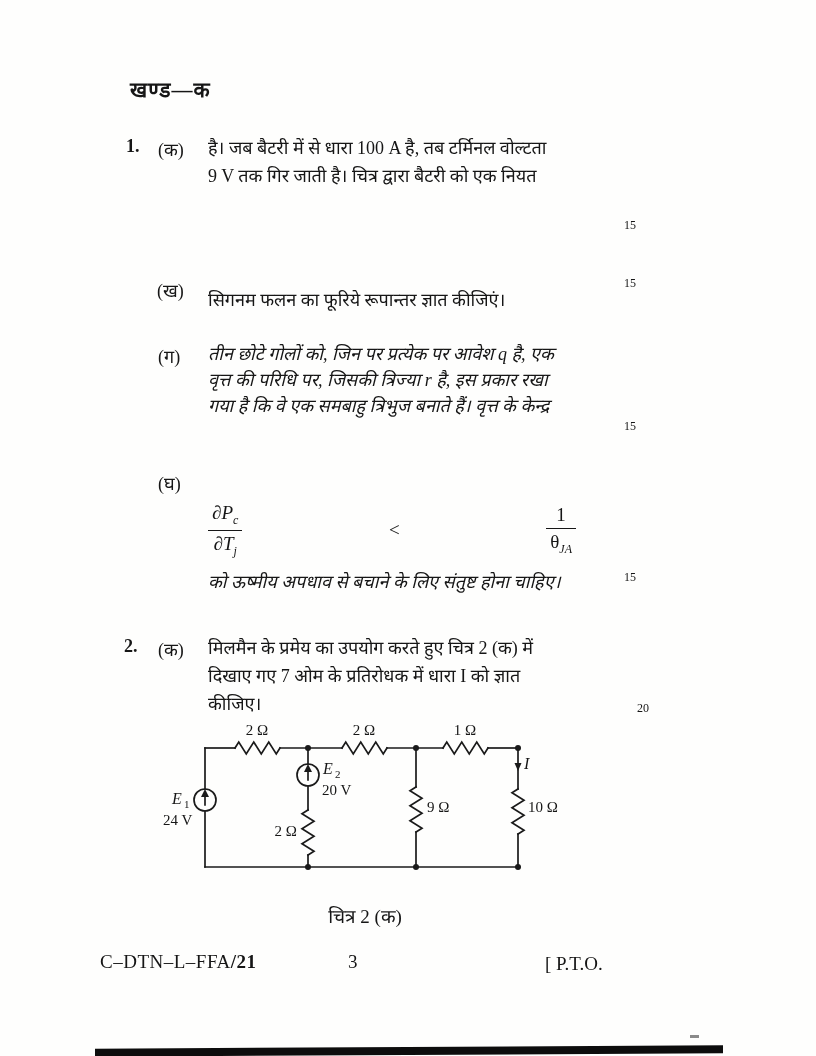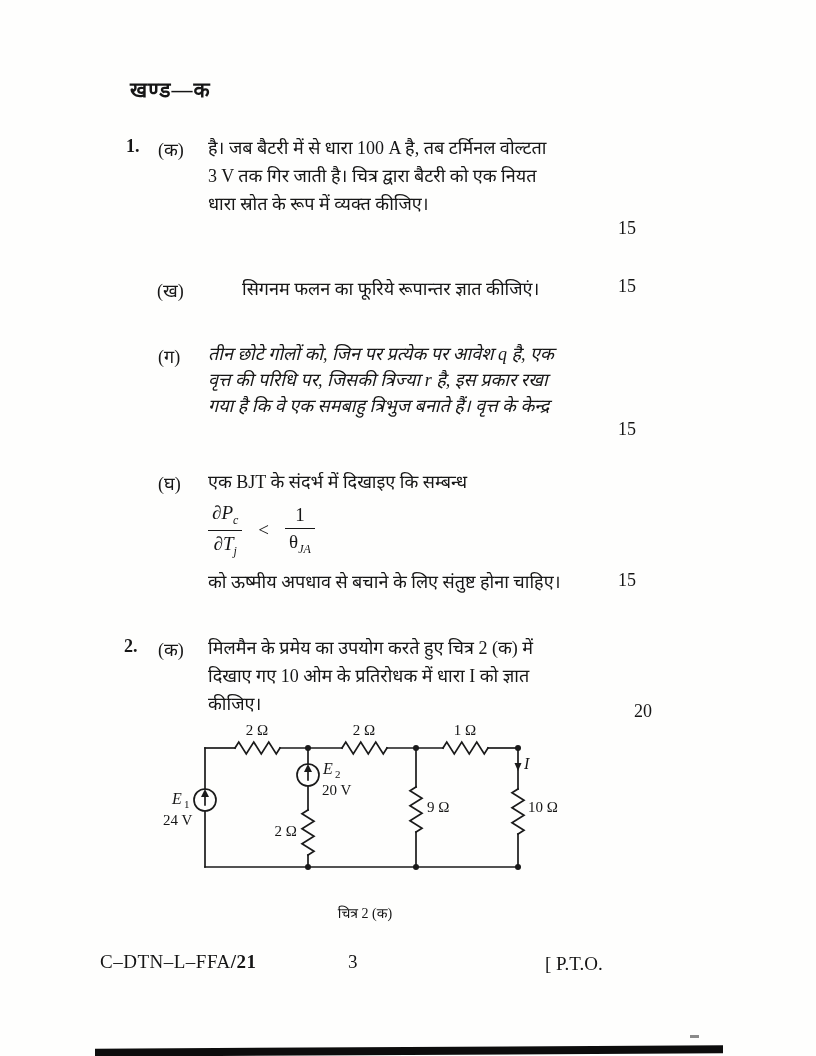--- a/index.html
+++ b/index.html
@@ -15,97 +15,95 @@
   }
   .abs{position:absolute;}
   .heading{
     font-size:21px;font-weight:bold;letter-spacing:1px;
     text-align:left;
   }
   .qnum{font-size:18px;font-weight:bold;}
   .plabel{font-size:18px;}
   .qline{height:28px;line-height:28px;font-size:18px;white-space:nowrap;}
   .qline-tight{height:26px;line-height:26px;font-size:18px;white-space:nowrap;}
-  .marks{font-size:18px;width:50px;text-align:right;}
+  .marks{font-size:12px;width:50px;text-align:right;}
   
-  .formula-row{display:flex;justify-content:flex-start;align-items:center;gap:14px;
+  .formula-row{display:flex;justify-content:space-between;align-items:center;gap:14px;
     font-size:19px;font-style:italic;}
   .frac{display:inline-block;text-align:center;vertical-align:middle;}
   .frac .num{display:block;padding:0 4px 2px 4px;border-bottom:1.6px solid #161616;}
   .frac .den{display:block;padding:2px 4px 0 4px;}
   sub{font-size:12px;}
   .rel{font-style:normal;font-size:19px;padding:0 2px;}
   .theta{font-style:normal;}
   
   .footer-code{font-size:19px;letter-spacing:0.5px;}
   .footer-code b{font-weight:bold;}
   .footer-page{font-size:19px;}
   .footer-pto{font-size:19px;}
   
-  .fig-caption{font-size:14px;text-align:center;}
+  .fig-caption{font-size:19px;text-align:center;}
   
   .scan-bar{background:#0d0d0d;transform:rotate(-0.3deg);}
   .scan-speck{background:#8a8a8a;}
   svg text{font-family:"Liberation Serif","DejaVu Serif",serif;}
 </style>
 </head>
 <body>
 
 <div class="page">
 
   <div class="abs heading" style="left:130px;top:75px;width:480px;">खण्ड—क</div>
 
   <div class="abs qnum" style="left:126px;top:136px;">1.</div>
   <div class="abs plabel" style="left:158px;top:137px;">(क)</div>
   <div class="abs" style="left:208px;top:134px;">
     <div class="qline">है। जब बैटरी में से धारा 100 A है, तब टर्मिनल वोल्टता</div>
-    <div class="qline">3 V तक गिर जाती है। चित्र द्वारा बैटरी को एक नियत</div>
-    <div class="qline">धारा स्रोत के रूप में व्यक्त कीजिए।</div>
+    <div class="qline">9 V तक गिर जाती है। चित्र द्वारा बैटरी को एक नियत</div>
   </div>
   <div class="abs marks" style="left:586px;top:218px;">15</div>
 
   <div class="abs plabel" style="left:157px;top:278px;">(ख)</div>
-  <div class="abs" style="left:208px;top:275px;margin-left:34px;">
+  <div class="abs" style="left:208px;top:286px;">
     <div class="qline">सिगनम फलन का फूरिये रूपान्तर ज्ञात कीजिएं।</div>
   </div>
   <div class="abs marks" style="left:586px;top:276px;">15</div>
 
   <div class="abs plabel" style="left:158px;top:344px;">(ग)</div>
   <div class="abs" style="left:208px;top:341px;font-style:italic;">
     <div class="qline-tight">तीन छोटे गोलों को, जिन पर प्रत्येक पर आवेश q है, एक</div>
     <div class="qline-tight">वृत्त की परिधि पर, जिसकी त्रिज्या r है, इस प्रकार रखा</div>
     <div class="qline-tight">गया है कि वे एक समबाहु त्रिभुज बनाते हैं। वृत्त के केन्द्र</div>
   </div>
   <div class="abs marks" style="left:586px;top:419px;">15</div>
 
   <div class="abs plabel" style="left:158px;top:471px;">(घ)</div>
-  <div class="abs qline" style="left:208px;top:468px;">एक BJT के संदर्भ में दिखाइए कि सम्बन्ध</div>
 
   <div class="abs" style="left:208px;top:502px;width:368px;">
     <div class="formula-row">
       <span class="frac">
         <span class="num"><span>∂P</span><sub>c</sub></span>
         <span class="den"><span>∂T</span><sub>j</sub></span>
       </span>
       <span class="rel">&lt;</span>
       <span class="frac">
         <span class="num"><span class="theta">1</span></span>
         <span class="den"><span class="theta">θ</span><sub>JA</sub></span>
       </span>
     </div>
   </div>
 
-  <div class="abs qline" style="left:208px;top:568px;">को ऊष्मीय अपधाव से बचाने के लिए संतुष्ट होना चाहिए।</div>
+  <div class="abs qline" style="left:208px;top:568px;font-style:italic;">को ऊष्मीय अपधाव से बचाने के लिए संतुष्ट होना चाहिए।</div>
   <div class="abs marks" style="left:586px;top:570px;">15</div>
 
   <div class="abs qnum" style="left:124px;top:636px;">2.</div>
   <div class="abs plabel" style="left:158px;top:637px;">(क)</div>
   <div class="abs" style="left:208px;top:634px;">
     <div class="qline">मिलमैन के प्रमेय का उपयोग करते हुए चित्र 2 (क) में</div>
-    <div class="qline">दिखाए गए 10 ओम के प्रतिरोधक में धारा I को ज्ञात</div>
+    <div class="qline">दिखाए गए 7 ओम के प्रतिरोधक में धारा I को ज्ञात</div>
     <div class="qline">कीजिए।</div>
   </div>
   <div class="abs marks" style="left:618px;top:701px;text-align:center;">20</div>
 
   <div class="abs" style="left:150px;top:712px;width:450px;height:172px;">
     <svg width="450" height="172" viewBox="0 0 450 172" fill="none" stroke="#1a1a1a" stroke-width="1.7" stroke-linecap="square">
 
       <path d="M55 36 H85"></path>
       <path d="M130 36 H192"></path>
       <path d="M237 36 H293"></path>

